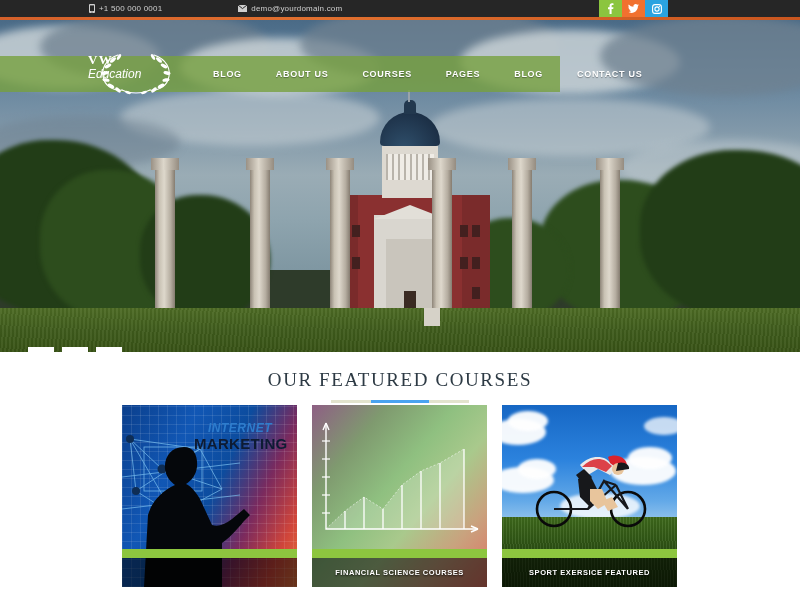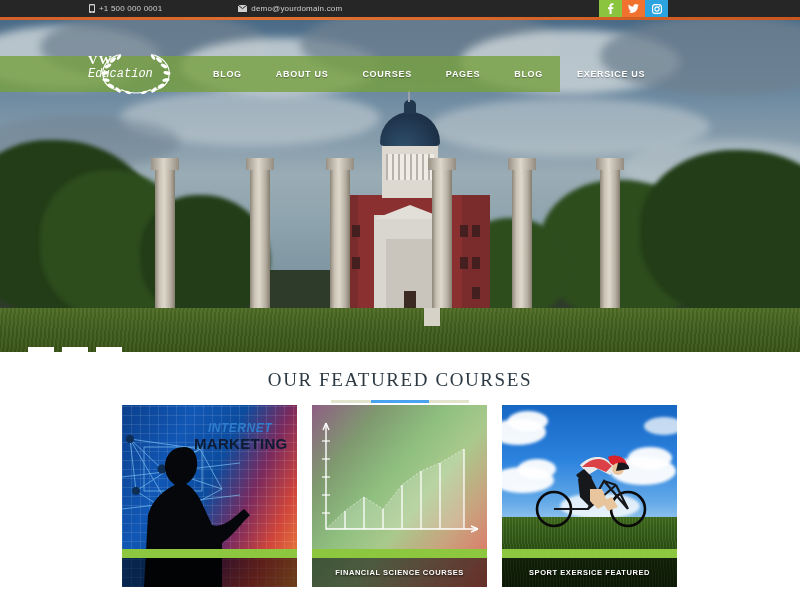--- a/index.html
+++ b/index.html
@@ -77,21 +77,21 @@
   
   .navbar{
     position:absolute;left:0;top:36px;width:560px;height:36px;
     background:rgba(119,160,62,.80);
   }
   .logo{position:absolute;left:88px;top:27px;width:96px;height:48px;
     display:flex;align-items:center;justify-content:center;}
   .logo-wrap{position:relative;width:96px;height:48px;color:#ffffff;}
   .logo-txt{position:absolute;left:0;right:0;top:6px;line-height:1.05;}
   .logo-t1{font-family:"Liberation Serif", serif;font-size:13px;letter-spacing:1.4px;font-weight:700;}
-  .logo-t2{font-family:Liberation Mono, monospace;font-size:12px;font-style:italic;margin-top:1px;}
+  .logo-t2{font-family:Liberation Sans, sans-serif;font-size:12px;font-style:italic;margin-top:1px;}
   .wreath{position:absolute;left:0;top:0;width:96px;height:48px;}
 
   .menu{position:absolute;left:196px;top:36px;height:36px;display:flex;align-items:center;gap:0;}
   .menu-item{
     color:#ffffff;font-size:9px;font-weight:700;letter-spacing:.7px;
     padding:0 17px;line-height:36px;white-space:nowrap;cursor:pointer;
     text-shadow:0 1px 1px rgba(0,0,0,.35);
   }
 
   .slider-dots{position:absolute;left:28px;top:327px;display:flex;gap:8px;}
@@ -102,21 +102,21 @@
   .sec-title{
     text-align:center;margin-top:17px;
     font-family:"Liberation Serif", serif;
     font-size:19px;color:#2d3a44;letter-spacing:1.6px;
   }
   .sec-div{position:relative;width:138px;height:3px;margin:9px auto 0;background:#e2e3cd;}
   .sec-div span{position:absolute;left:40px;top:0;width:58px;height:3px;background:#4aa3f0;}
 
   .cards{position:absolute;left:122px;top:53px;display:flex;gap:15px;}
   .card{position:relative;width:175px;height:182px;overflow:hidden;background:#111;cursor:pointer;}
-  .card-img{position:absolute;left:0;top:0;width:175px;height:182px;}
+  .card-img{position:absolute;left:0;top:0;width:175px;height:182px;padding-left:16px;}
   .card-bar{position:absolute;left:0;top:144px;width:175px;height:9px;background:#8dc63f;z-index:3;}
   .card-cap{
     position:absolute;left:0;top:153px;width:175px;height:29px;z-index:3;
     display:flex;align-items:center;justify-content:center;
     color:#ffffff;font-size:7.5px;font-weight:700;letter-spacing:.55px;
     text-shadow:0 1px 2px rgba(0,0,0,.8);
   }
   .cap-shade{position:absolute;left:0;top:153px;width:175px;height:29px;z-index:2;background:rgba(0,0,0,.55);}
 
   
@@ -271,21 +271,21 @@
     </div>
 
     <div class="navbar"></div>
 
     <div class="menu">
       <div class="menu-item">BLOG</div>
       <div class="menu-item">ABOUT US</div>
       <div class="menu-item">COURSES</div>
       <div class="menu-item">PAGES</div>
       <div class="menu-item">BLOG</div>
-      <div class="menu-item">EXERSICE US</div>
+      <div class="menu-item">CONTACT US</div>
     </div>
 
     <div class="logo">
       <div class="logo-wrap">
         <svg class="wreath" viewBox="0 0 96 48">
           <g stroke="#ffffff" stroke-width="1.1" fill="none" stroke-linecap="round">
             <path d="M30 8 C18 12 12 22 16 33 C19 41 28 44 34 43"></path>
             <path d="M66 8 C78 12 84 22 80 33 C77 41 68 44 62 43"></path>
             <path d="M34 43 C40 46 46 46 48 46 C50 46 56 46 62 43"></path>
           </g>

